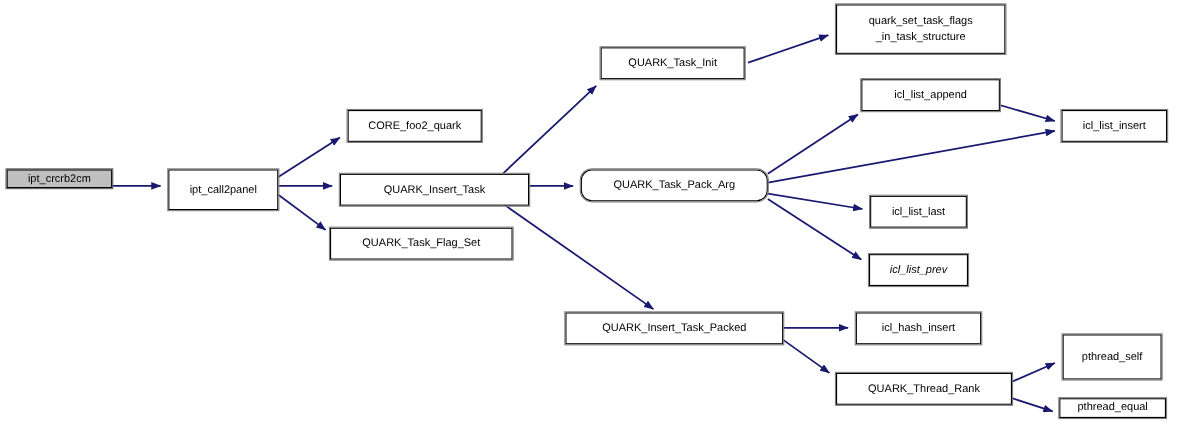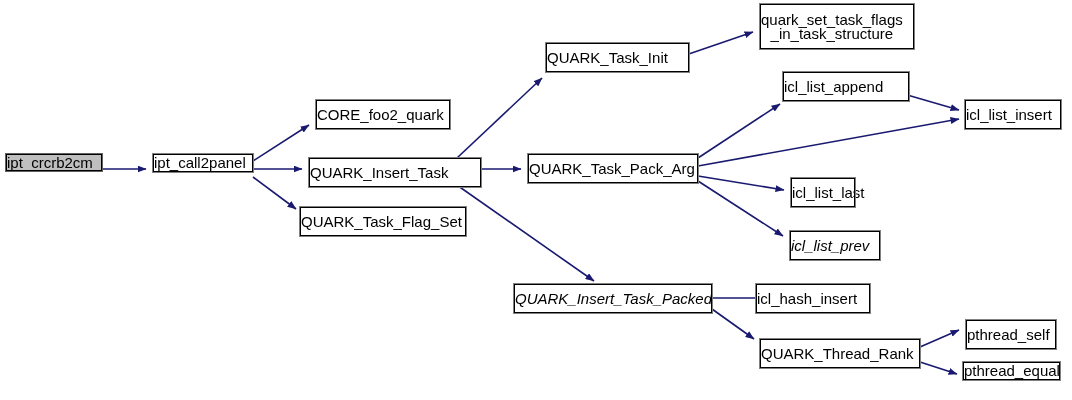--- a/index.html
+++ b/index.html
@@ -20,28 +20,28 @@
     left: 0;
     top: 0;
     width: 1072px;
     height: 400px;
   }
   .node {
     position: absolute;
     box-sizing: border-box;
     display: flex;
     align-items: center;
-    justify-content: flex-start;
+    justify-content: center;
     text-align: center;
     background: #ffffff;
     border: 1px solid #000000;
     outline: 1px solid #808080;
     outline-offset: 0px;
     color: #000000;
-    font-size: 15px;
+    font-size: 10px;
     line-height: 14px;
     white-space: pre;
     letter-spacing: 0px;
     z-index: 2;
   }
   .node.root {
     background: #bfbfbf;
     border: 1px solid #000000;
     outline: 1px solid #606060;
   }
@@ -75,31 +75,31 @@
         <path d="M698,181 L783,236" stroke="#191970" stroke-width="1.6" fill="none" marker-end="url(#arrowhead)"></path>
         <path d="M890,90 L959,110" stroke="#191970" stroke-width="1.6" fill="none" marker-end="url(#arrowhead)"></path>
         <path d="M712,298 L771,298" stroke="#191970" stroke-width="1.6" fill="none" marker-end="url(#arrowhead)"></path>
         <path d="M712,309 L754,339" stroke="#191970" stroke-width="1.6" fill="none" marker-end="url(#arrowhead)"></path>
         <path d="M920,347 L959,330" stroke="#191970" stroke-width="1.6" fill="none" marker-end="url(#arrowhead)"></path>
         <path d="M920,362 L957,374" stroke="#191970" stroke-width="1.6" fill="none" marker-end="url(#arrowhead)"></path>
       </g>
   </svg>
   <div id="nodes-group">
       <div class="node root" style="left: 6px; top: 154px; width: 96px; height: 17px;"><span class="label">ipt_crcrb2cm</span></div>
-      <div class="node" style="left: 153px; top: 154px; width: 100px; height: 18px;"><span class="label">ipt_call2panel</span></div>
-      <div class="node" style="left: 316px; top: 100px; width: 134px; height: 29px;"><span class="label">CORE_foo2_quark</span></div>
+      <div class="node" style="left: 153px; top: 154px; width: 100px; height: 37px;"><span class="label">ipt_call2panel</span></div>
+      <div class="node" style="left: 316px; top: 100px; width: 122px; height: 29px;"><span class="label">CORE_foo2_quark</span></div>
       <div class="node" style="left: 309px; top: 158px; width: 172px; height: 29px;"><span class="label">QUARK_Insert_Task</span></div>
       <div class="node" style="left: 300px; top: 207px; width: 166px; height: 29px;"><span class="label">QUARK_Task_Flag_Set</span></div>
-      <div class="node" style="left: 546px; top: 43px; width: 143px; height: 29px;"><span class="label">QUARK_Task_Init</span></div>
+      <div class="node" style="left: 546px; top: 43px; width: 131px; height: 29px;"><span class="label">QUARK_Task_Init</span></div>
       <div class="node" style="left: 760px; top: 4px; width: 154px; height: 45px;"><span class="label">quark_set_task_flags
 _in_task_structure</span></div>
-      <div class="node" style="left: 528px; top: 154px; width: 170px; height: 29px;"><span class="label">QUARK_Task_Pack_Arg</span></div>
+      <div class="node" style="left: 528px; top: 154px; width: 170px; height: 29px; border-radius: 10px;"><span class="label">QUARK_Task_Pack_Arg</span></div>
       <div class="node" style="left: 783px; top: 72px; width: 126px; height: 29px;"><span class="label">icl_list_append</span></div>
       <div class="node" style="left: 965px; top: 100px; width: 96px; height: 29px;"><span class="label">icl_list_insert</span></div>
-      <div class="node" style="left: 791px; top: 178px; width: 64px; height: 29px;"><span class="label">icl_list_last</span></div>
+      <div class="node" style="left: 791px; top: 178px; width: 88px; height: 29px;"><span class="label">icl_list_last</span></div>
       <div class="node" style="left: 790px; top: 231px; width: 90px; height: 29px; font-style: italic;"><span class="label">icl_list_prev</span></div>
-      <div class="node" style="left: 514px; top: 284px; width: 198px; height: 29px; font-style: italic;"><span class="label">QUARK_Insert_Task_Packed</span></div>
-      <div class="node" style="left: 756px; top: 284px; width: 114px; height: 29px;"><span class="label">icl_hash_insert</span></div>
+      <div class="node" style="left: 514px; top: 284px; width: 198px; height: 29px;"><span class="label">QUARK_Insert_Task_Packed</span></div>
+      <div class="node" style="left: 778px; top: 284px; width: 114px; height: 29px;"><span class="label">icl_hash_insert</span></div>
       <div class="node" style="left: 760px; top: 339px; width: 160px; height: 29px;"><span class="label">QUARK_Thread_Rank</span></div>
-      <div class="node" style="left: 966px; top: 320px; width: 90px; height: 29px;"><span class="label">pthread_self</span></div>
+      <div class="node" style="left: 966px; top: 304px; width: 90px; height: 41px;"><span class="label">pthread_self</span></div>
       <div class="node" style="left: 963px; top: 362px; width: 97px; height: 18px;"><span class="label">pthread_equal</span></div>
     </div>
 </div>
 
 </body></html>

